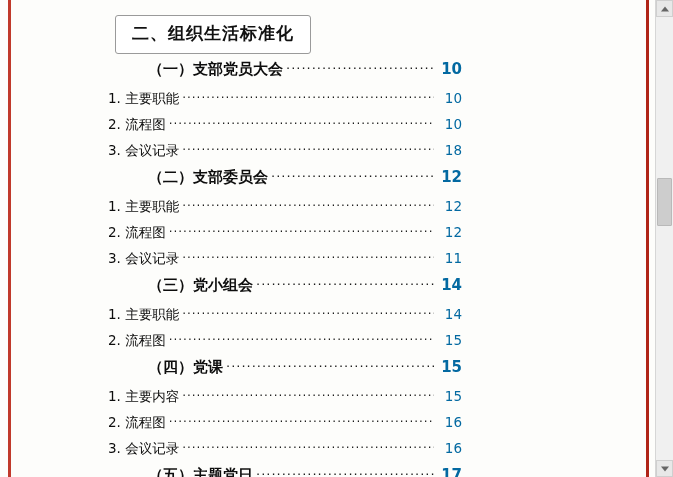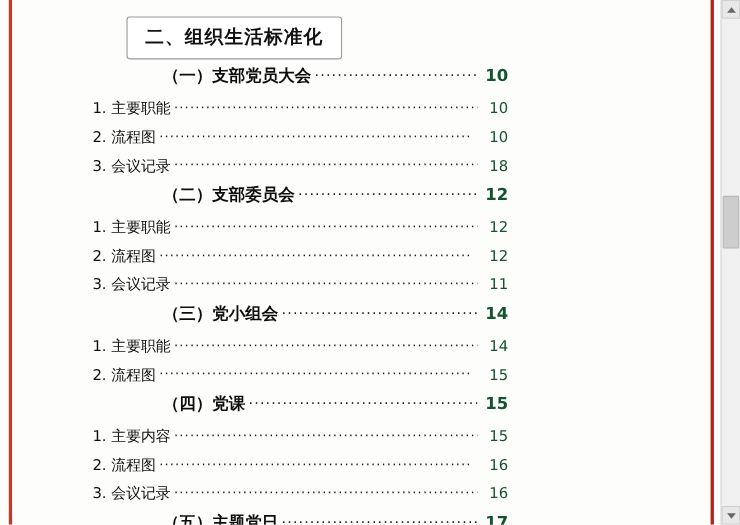--- a/index.html
+++ b/index.html
@@ -112,21 +112,21 @@
     align-items: baseline;
     width: 100%;
     box-sizing: border-box;
   }
   .toc-row.level1 {
     padding-left: 148px;
     padding-right: 178px;
     height: 30px;
   }
   .toc-row.level2 {
-    padding-left: 84px;
+    padding-left: 108px;
     padding-right: 178px;
     height: 26px;
   }
   .toc-label {
     font-family: "DejaVu Sans", sans-serif;
     color: #0d0d0d;
     white-space: nowrap;
   }
   .level1 .toc-label {
     font-size: 15px;
@@ -143,21 +143,21 @@
     color: #1a1a1a;
     font-family: "DejaVu Sans", sans-serif;
     margin: 0 2px 0 3px;
     position: relative;
     top: -1px;
   }
   .level1 .leader { font-size: 13px; letter-spacing: 1px; }
   .level2 .leader { font-size: 12px; letter-spacing: 1px; }
   .page-num {
     font-family: "DejaVu Sans", sans-serif;
-    color: #14532d;
+    color: #0369a1;
     text-align: right;
     min-width: 26px;
   }
   .level1 .page-num { font-size: 15px; font-weight: bold; }
   .level2 .page-num { font-size: 13.5px; }
 </style>
 </head>
 <body>
 
 <div class="page-wrap">

